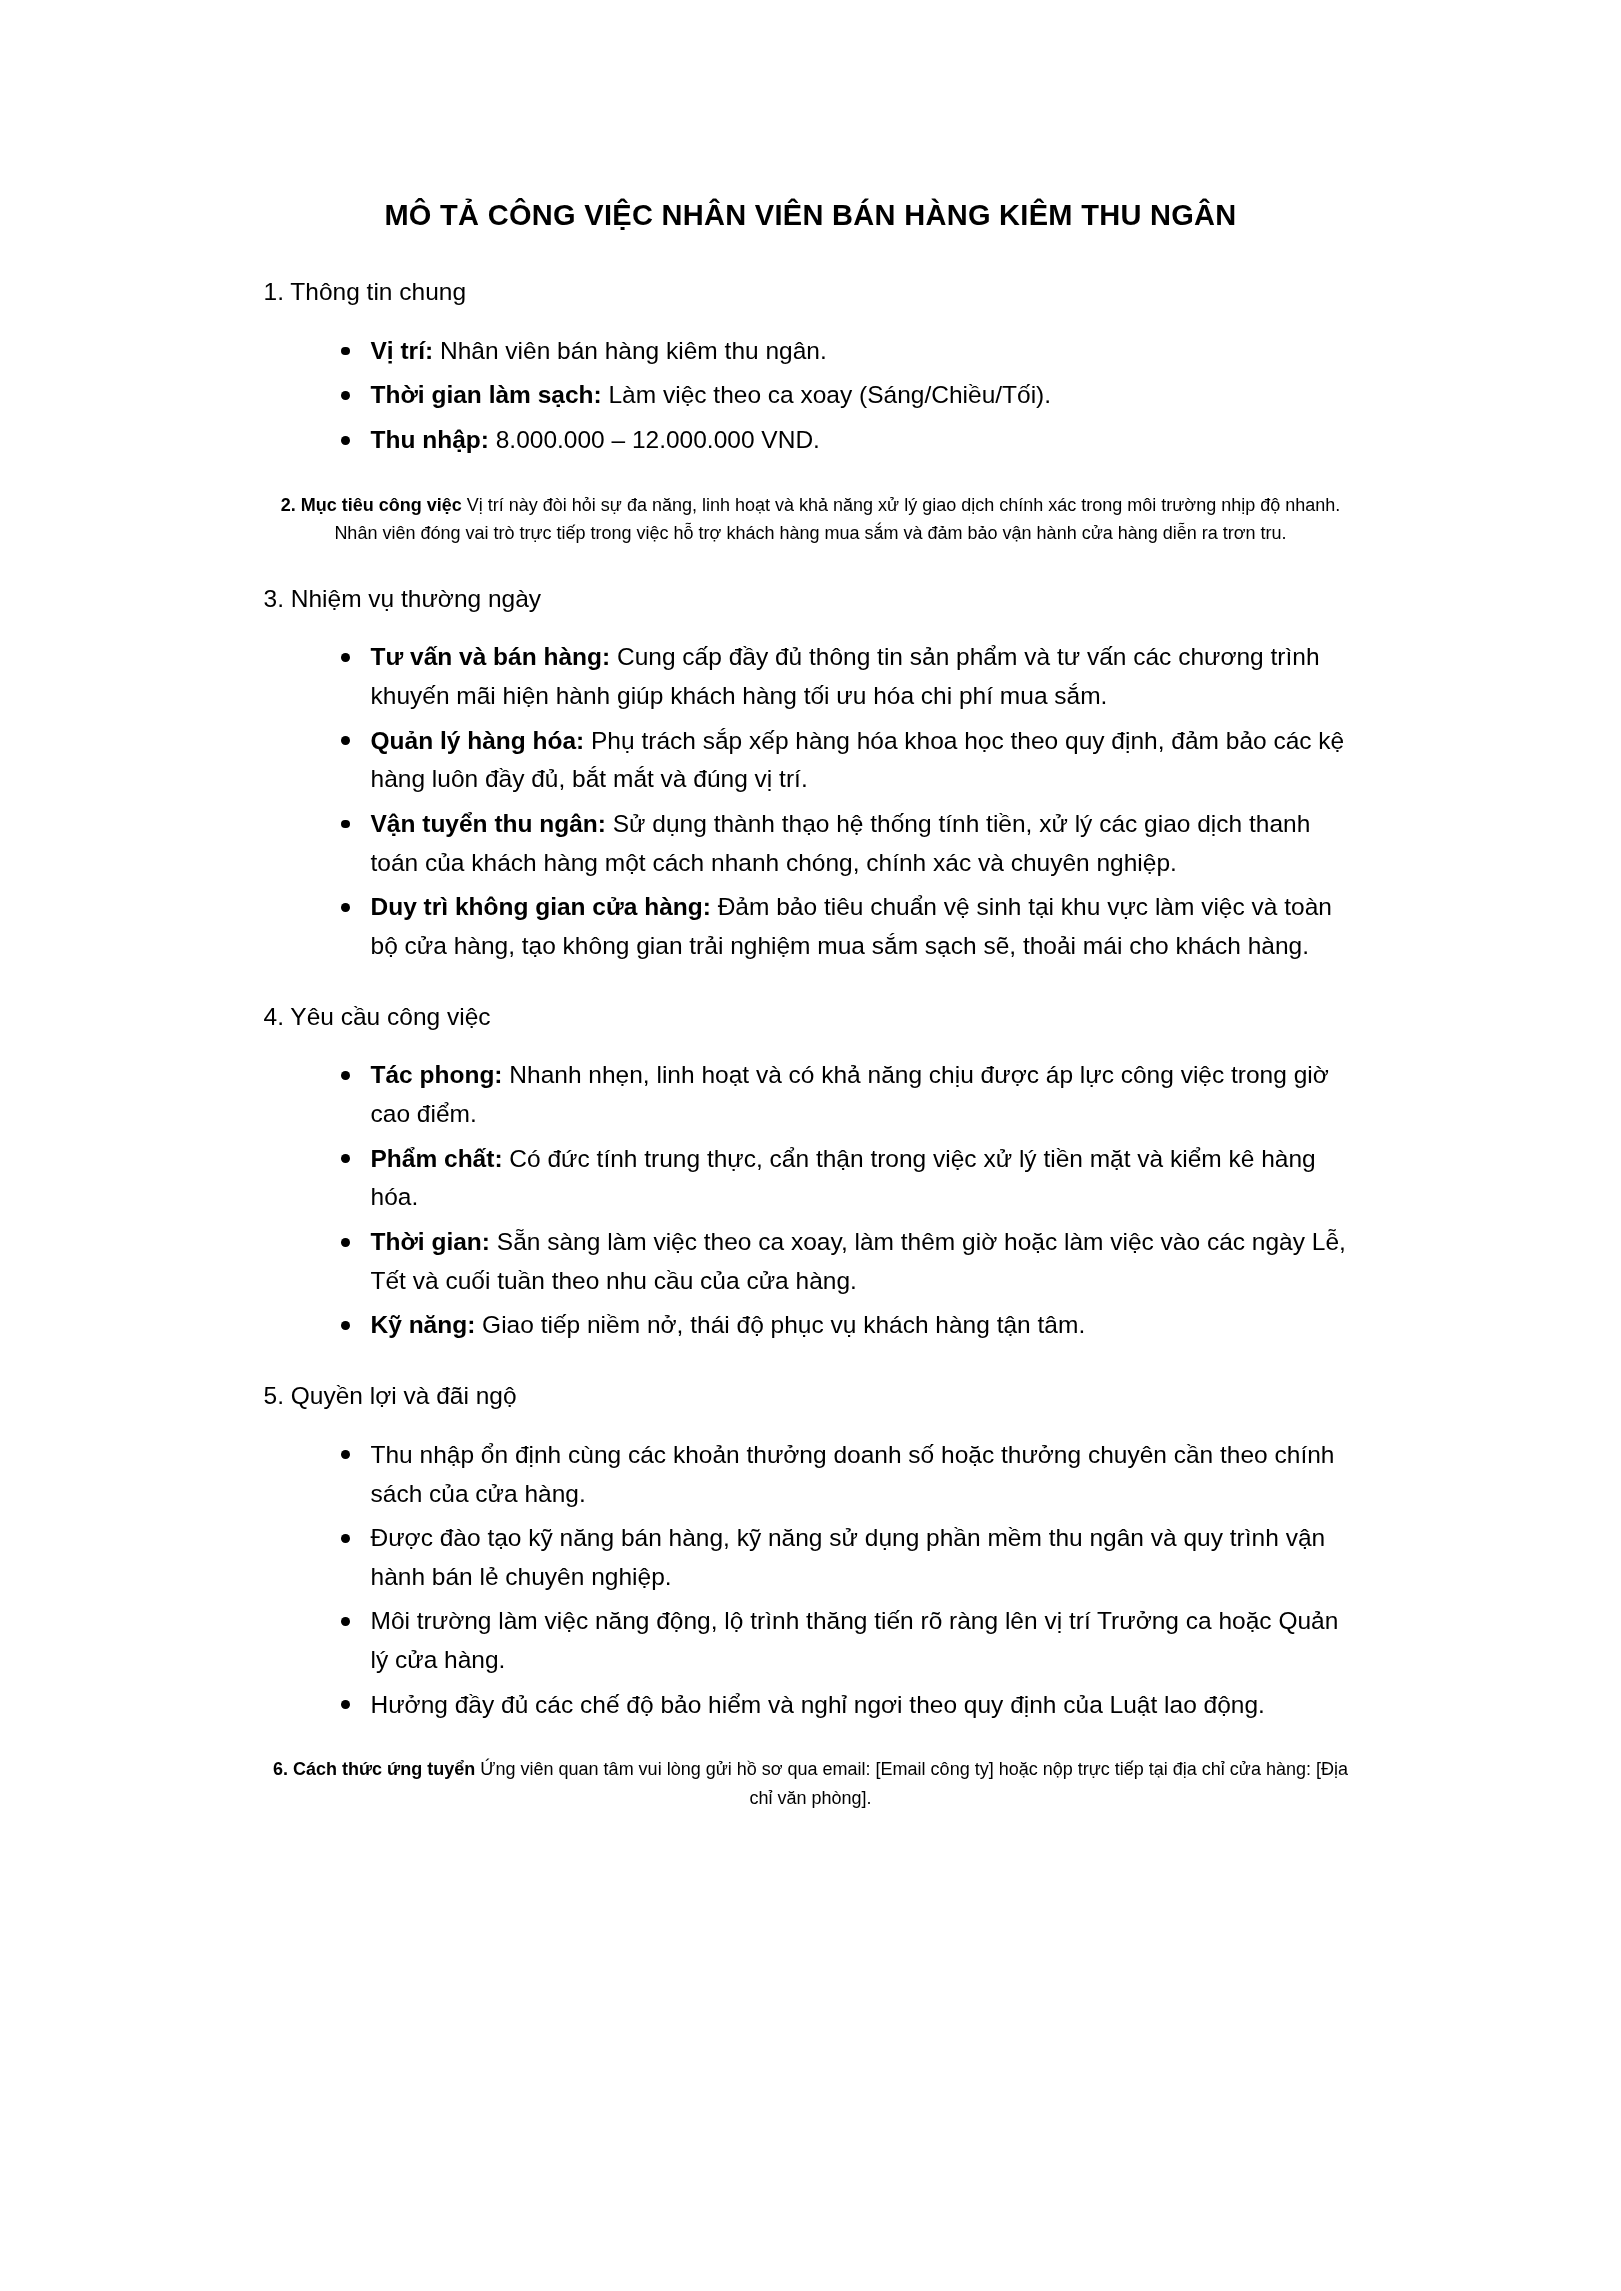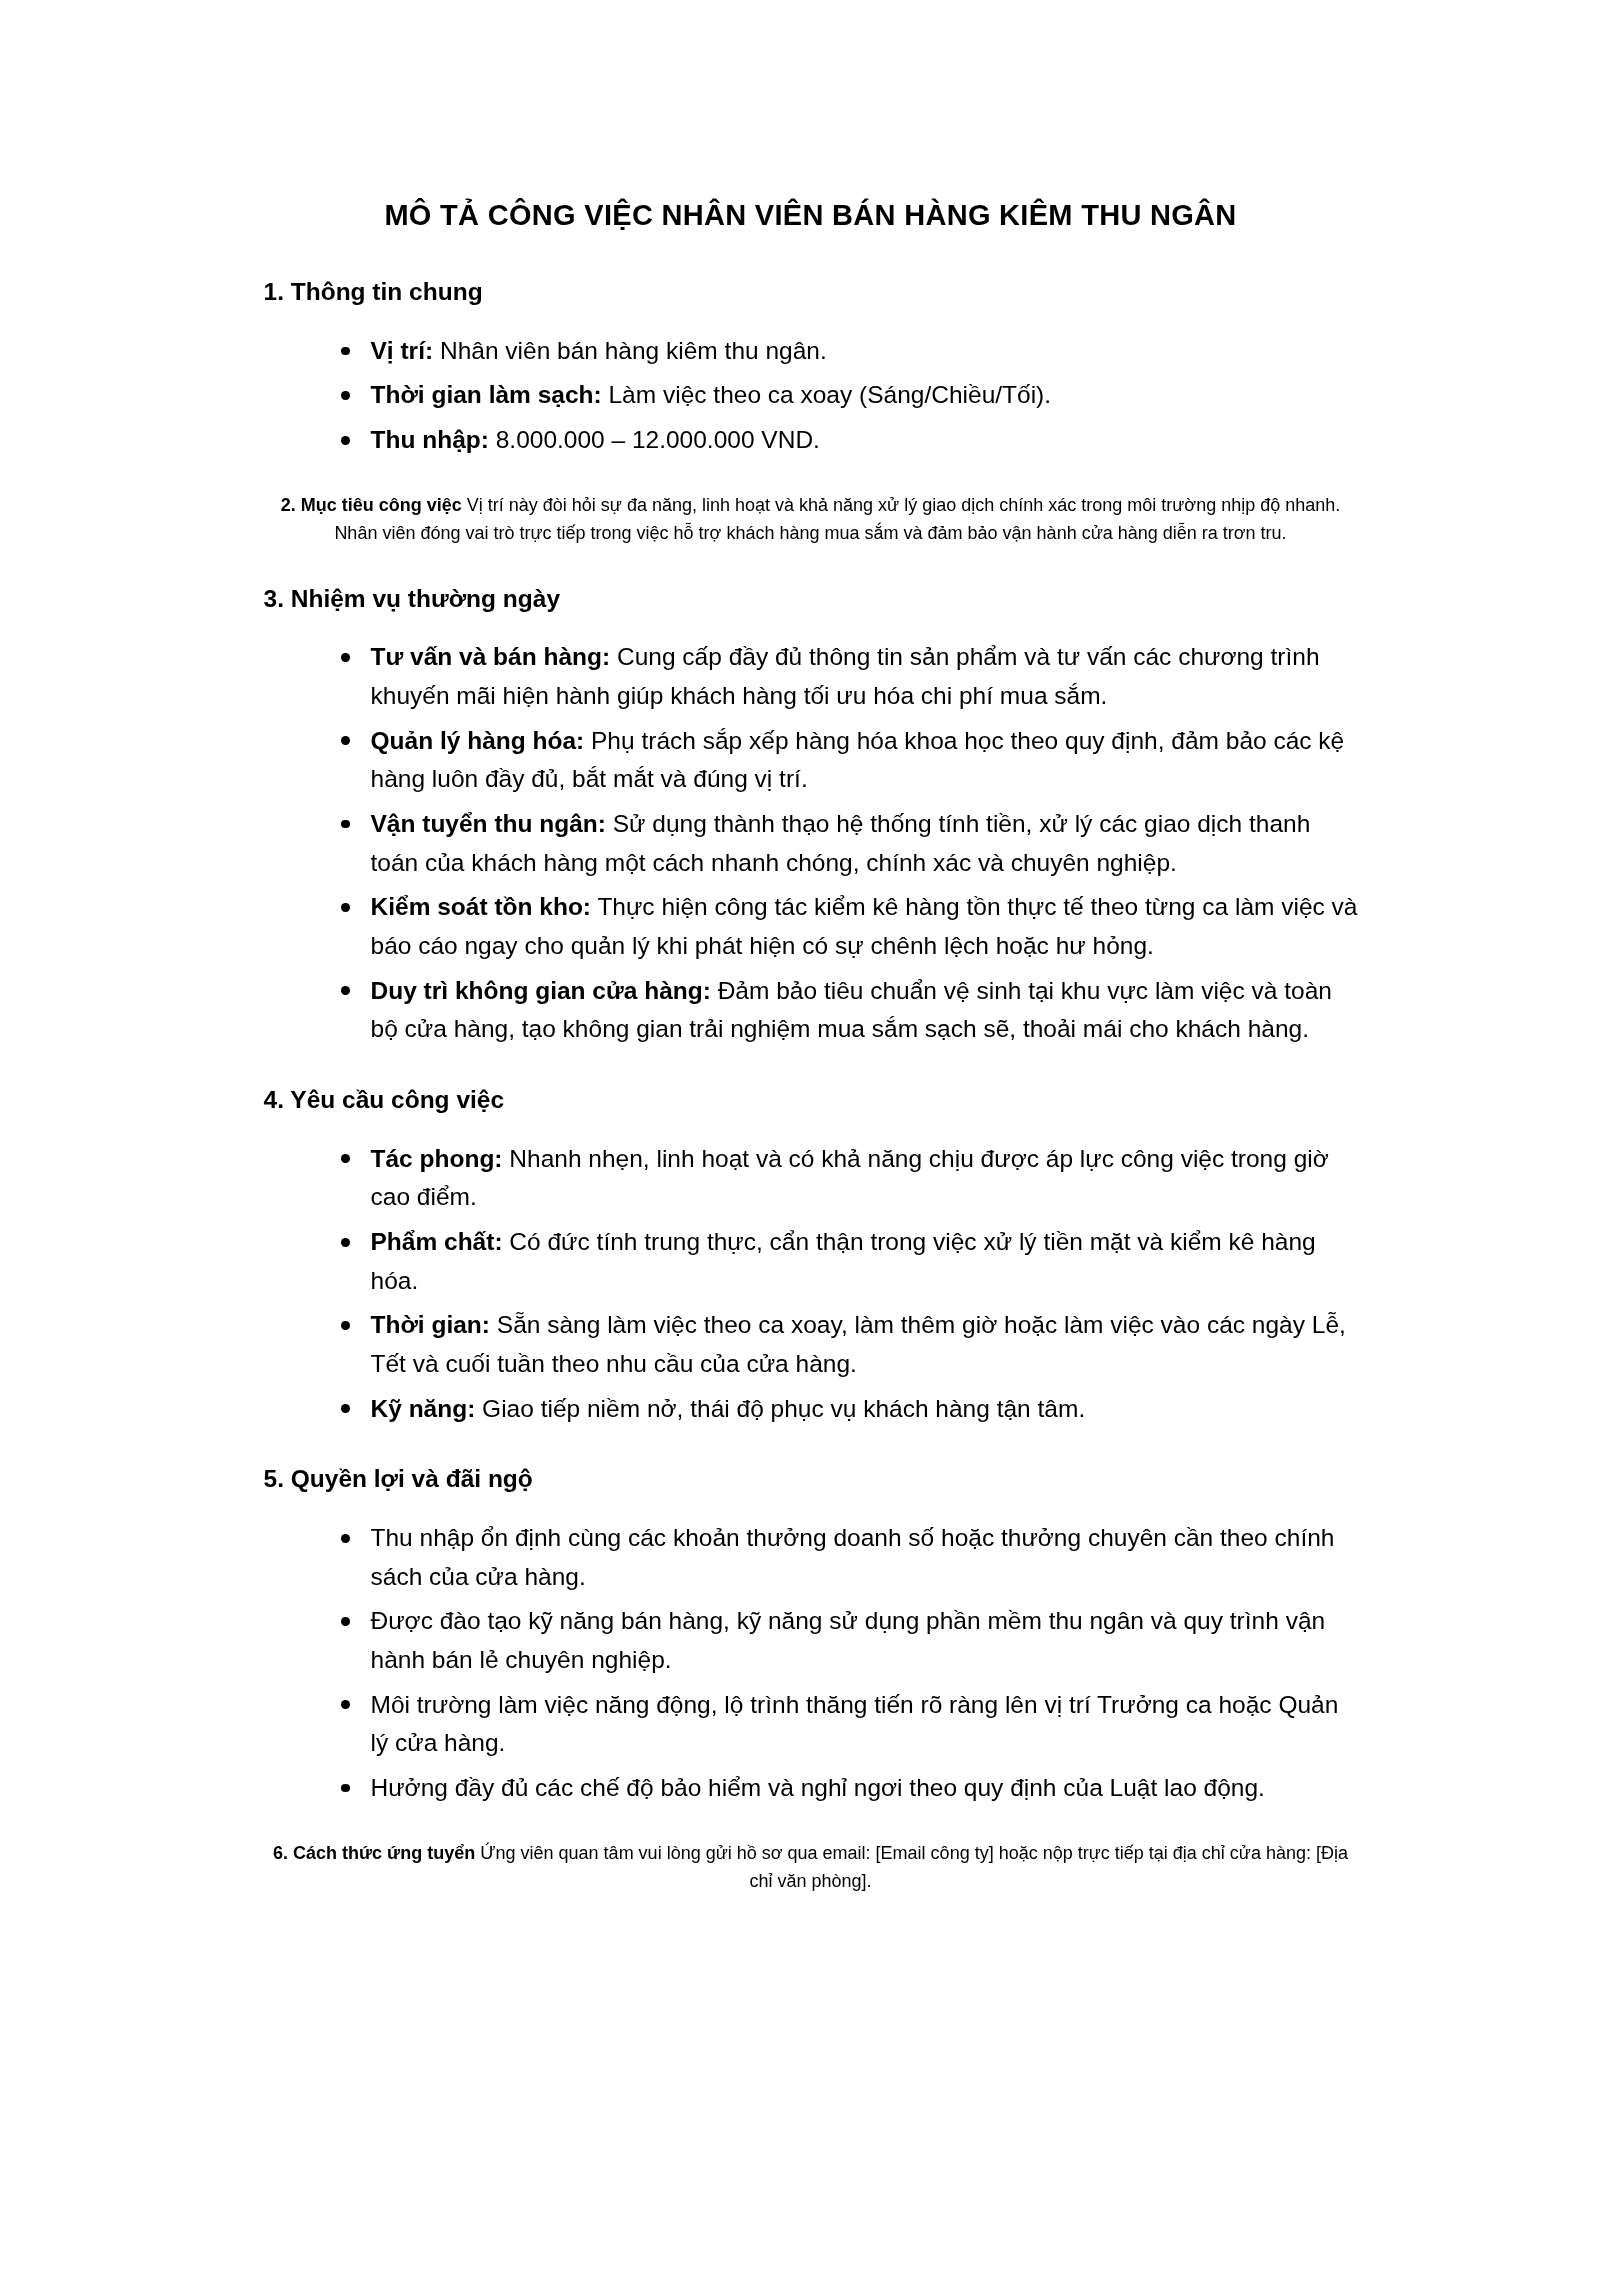--- a/index.html
+++ b/index.html
@@ -23,21 +23,21 @@
   .doc-title {
     text-align: center;
     font-size: 29px;
     font-weight: bold;
     letter-spacing: 0.3px;
     margin: 0 0 39px 0;
     line-height: 1.35;
   }
   .section-heading {
     font-size: 24.5px;
-    font-weight: bold;
+    font-weight: normal;
     margin: 33px 0 13.7px 0;
     line-height: 1.5;
   }
   .para {
     font-size: 18px;
     line-height: 1.58;
     margin: 31px 0 0 0;
     text-align: center;
   }
   .para .lead {
@@ -98,23 +98,20 @@
     <li>
       <span class="bold">Tư vấn và bán hàng:</span><span> Cung cấp đầy đủ thông tin sản phẩm và tư vấn các chương trình khuyến mãi hiện hành giúp khách hàng tối ưu hóa chi phí mua sắm.</span>
     </li>
     <li>
       <span class="bold">Quản lý hàng hóa:</span><span> Phụ trách sắp xếp hàng hóa khoa học theo quy định, đảm bảo các kệ hàng luôn đầy đủ, bắt mắt và đúng vị trí.</span>
     </li>
     <li>
       <span class="bold">Vận tuyển thu ngân:</span><span> Sử dụng thành thạo hệ thống tính tiền, xử lý các giao dịch thanh toán của khách hàng một cách nhanh chóng, chính xác và chuyên nghiệp.</span>
     </li>
     <li>
-      <span class="bold">Kiểm soát tồn kho:</span><span> Thực hiện công tác kiểm kê hàng tồn thực tế theo từng ca làm việc và báo cáo ngay cho quản lý khi phát hiện có sự chênh lệch hoặc hư hỏng.</span>
-    </li>
-    <li>
       <span class="bold">Duy trì không gian cửa hàng:</span><span> Đảm bảo tiêu chuẩn vệ sinh tại khu vực làm việc và toàn bộ cửa hàng, tạo không gian trải nghiệm mua sắm sạch sẽ, thoải mái cho khách hàng.</span>
     </li>
   </ul>
 
   <h2 class="section-heading">4. Yêu cầu công việc</h2>
   <ul class="bullets">
     <li>
       <span class="bold">Tác phong:</span><span> Nhanh nhẹn, linh hoạt và có khả năng chịu được áp lực công việc trong giờ cao điểm.</span>
     </li>
     <li>

